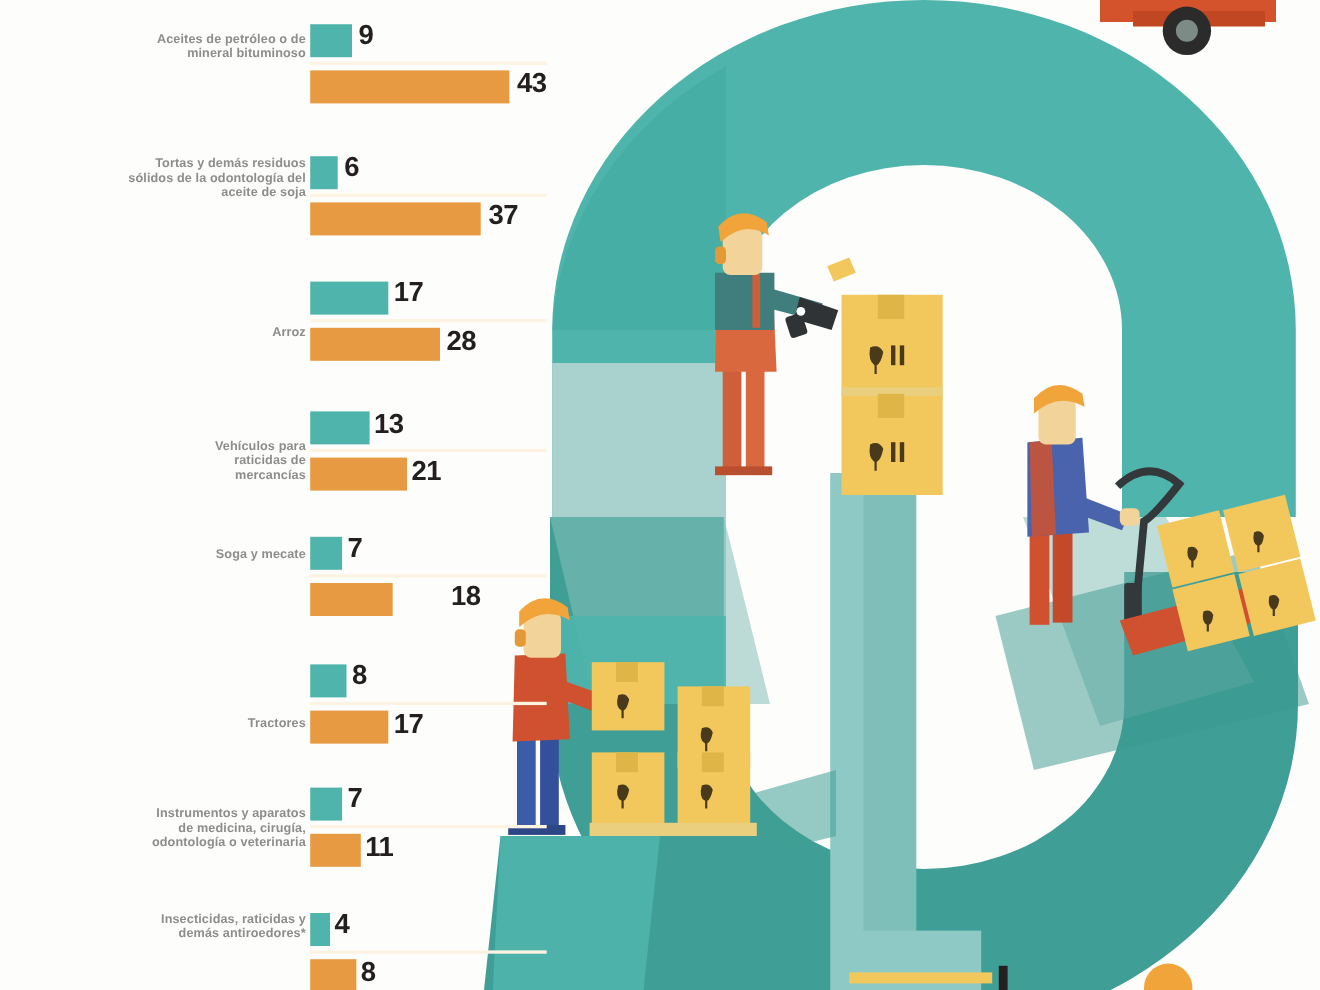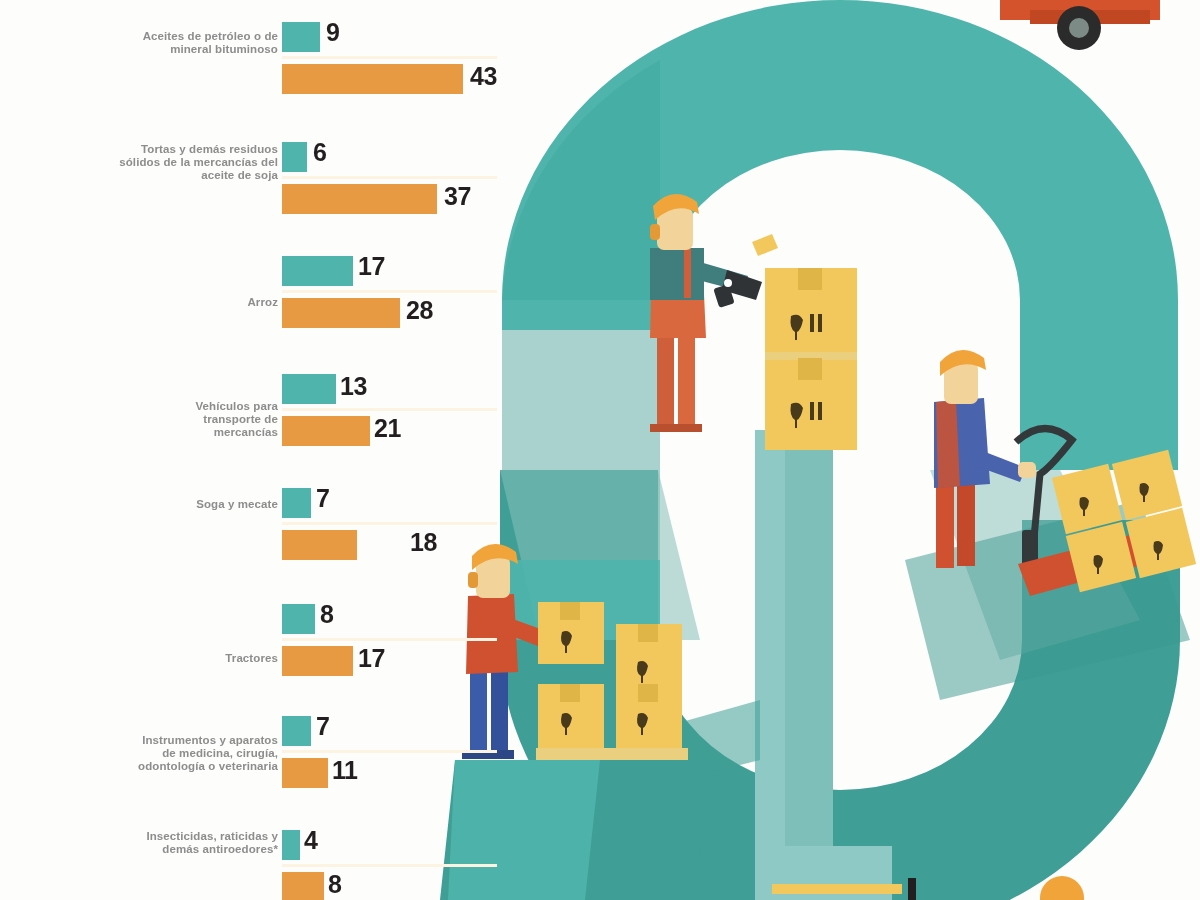--- a/index.html
+++ b/index.html
@@ -214,21 +214,21 @@
       <div class="bar teal" style="top:0px;width:38px;"></div>
       <div class="bar-val" style="left:326px;top:-2px;">9</div>
       <div class="sep" style="top:34px;"></div>
       <div class="bar orange" style="top:42px;width:181px;"></div>
       <div class="bar-val" style="left:470px;top:42px;">43</div>
     </div>
 
     <div class="row" style="top:200px;height:116px;">
       <div class="row-label" style="top:3px;">
         <span>Tortas y demás residuos</span><br>
-        <span>sólidos de la mercancías del</span><br>
+        <span>sólidos de la odontología del</span><br>
         <span>aceite de soja</span>
       </div>
       <div class="bar teal" style="top:2px;width:25px;"></div>
       <div class="bar-val" style="left:313px;top:0px;">6</div>
       <div class="sep" style="top:36px;"></div>
       <div class="bar orange" style="top:44px;width:155px;"></div>
       <div class="bar-val" style="left:444px;top:44px;">37</div>
     </div>
 
     <div class="row" style="top:316px;height:116px;">
@@ -238,21 +238,21 @@
       <div class="bar teal" style="top:0px;width:71px;"></div>
       <div class="bar-val" style="left:358px;top:-2px;">17</div>
       <div class="sep" style="top:34px;"></div>
       <div class="bar orange" style="top:42px;width:118px;"></div>
       <div class="bar-val" style="left:406px;top:42px;">28</div>
     </div>
 
     <div class="row" style="top:432px;height:116px;">
       <div class="row-label" style="top:28px;text-align:right;">
         <span>Vehículos para</span><br>
-        <span>transporte de</span><br>
+        <span>raticidas de</span><br>
         <span>mercancías</span>
       </div>
       <div class="bar teal" style="top:2px;width:54px;"></div>
       <div class="bar-val" style="left:340px;top:2px;">13</div>
       <div class="sep" style="top:36px;"></div>
       <div class="bar orange" style="top:44px;width:88px;"></div>
       <div class="bar-val" style="left:374px;top:44px;">21</div>
     </div>
 
     <div class="row" style="top:548px;height:112px;">

